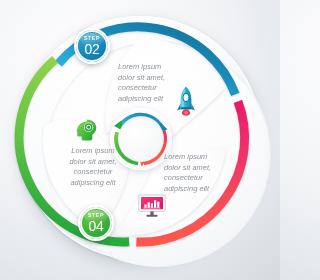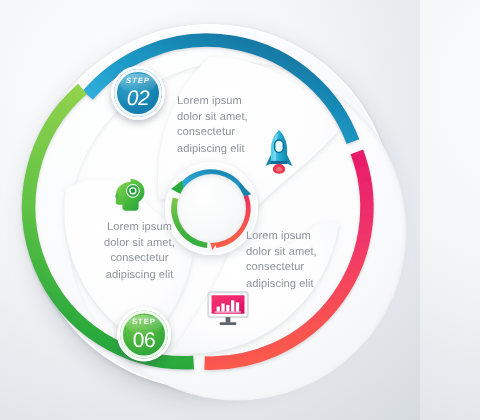--- a/index.html
+++ b/index.html
@@ -102,37 +102,37 @@
   }
   .badge .b-num {
     position: relative;
     font-size: 14px;
     line-height: 1;
     color: #ffffff;
     letter-spacing: -0.3px;
   }
   #badge-01 { left: 78px; top: 205px;
     background: radial-gradient(circle at 34% 24%, #6ec94b 0%, #3dae3a 55%, #169b3e 100%); }
-  #badge-02 { left: 74px; top: 44px;
-    background: radial-gradient(circle at 34% 24%, #35a7cd 0%, #1785b4 55%, #0d6e9c 100%); font-style: italic; }
+  #badge-02 { left: 74px; top: 28px;
+    background: radial-gradient(circle at 34% 24%, #35a7cd 0%, #1785b4 55%, #0d6e9c 100%); }
   #badge-03 { left: 215px; top: 120px;
     background: radial-gradient(circle at 34% 24%, #fa6a5d 0%, #ef2d6e 58%, #e2156a 100%); }
 
   
   .txt {
     position: absolute;
     font-size: 7.4px;
     line-height: 1.42;
     color: #8d9299;
     letter-spacing: 0.05px;
   }
   #txt-02 { left: 118px; top: 62px; width: 62px; text-align: left; }
   #txt-01 { left: 62px; top: 146px; width: 62px; text-align: center; }
   #txt-03 { left: 164px; top: 152px; width: 62px; text-align: left; }
-  .txt span { display: block; white-space: nowrap; }
+  .txt span { display: block; white-space: nowrap; font-style: italic; }
 
   
   .icon-box { position: absolute; }
   #icon-rocket { left: 174px; top: 86px; width: 24px; height: 30px; }
   #icon-head   { left: 74px;  top: 118px; width: 24px; height: 24px; }
   #icon-chart  { left: 138px; top: 194px; width: 28px; height: 24px; }
   .icon-box svg { display: block; overflow: visible; }
 </style>
 </head>
 <body>
@@ -232,21 +232,21 @@
       <polygon fill="#1683ad" points="50.0,14.0 57.5,21.5 48.6,24.0"></polygon>
       <polygon fill="#fb6048" points="37.5,50.0 31.5,58.8 29.3,50.0"></polygon>
       <polygon fill="#2aa93c" points="12.8,22.5 4.0,18.0 11.5,12.2"></polygon>
     </svg>
     <div class="hub-face"></div>
   </div>
 
   <div class="badge" id="badge-01">
     <div class="b-sheen"></div>
     <div class="b-step">STEP</div>
-    <div class="b-num">06</div>
+    <div class="b-num">04</div>
   </div>
 
   <div class="badge" id="badge-02">
     <div class="b-sheen"></div>
     <div class="b-step">STEP</div>
     <div class="b-num">02</div>
   </div>
 
 
   <div class="txt" id="txt-02">

